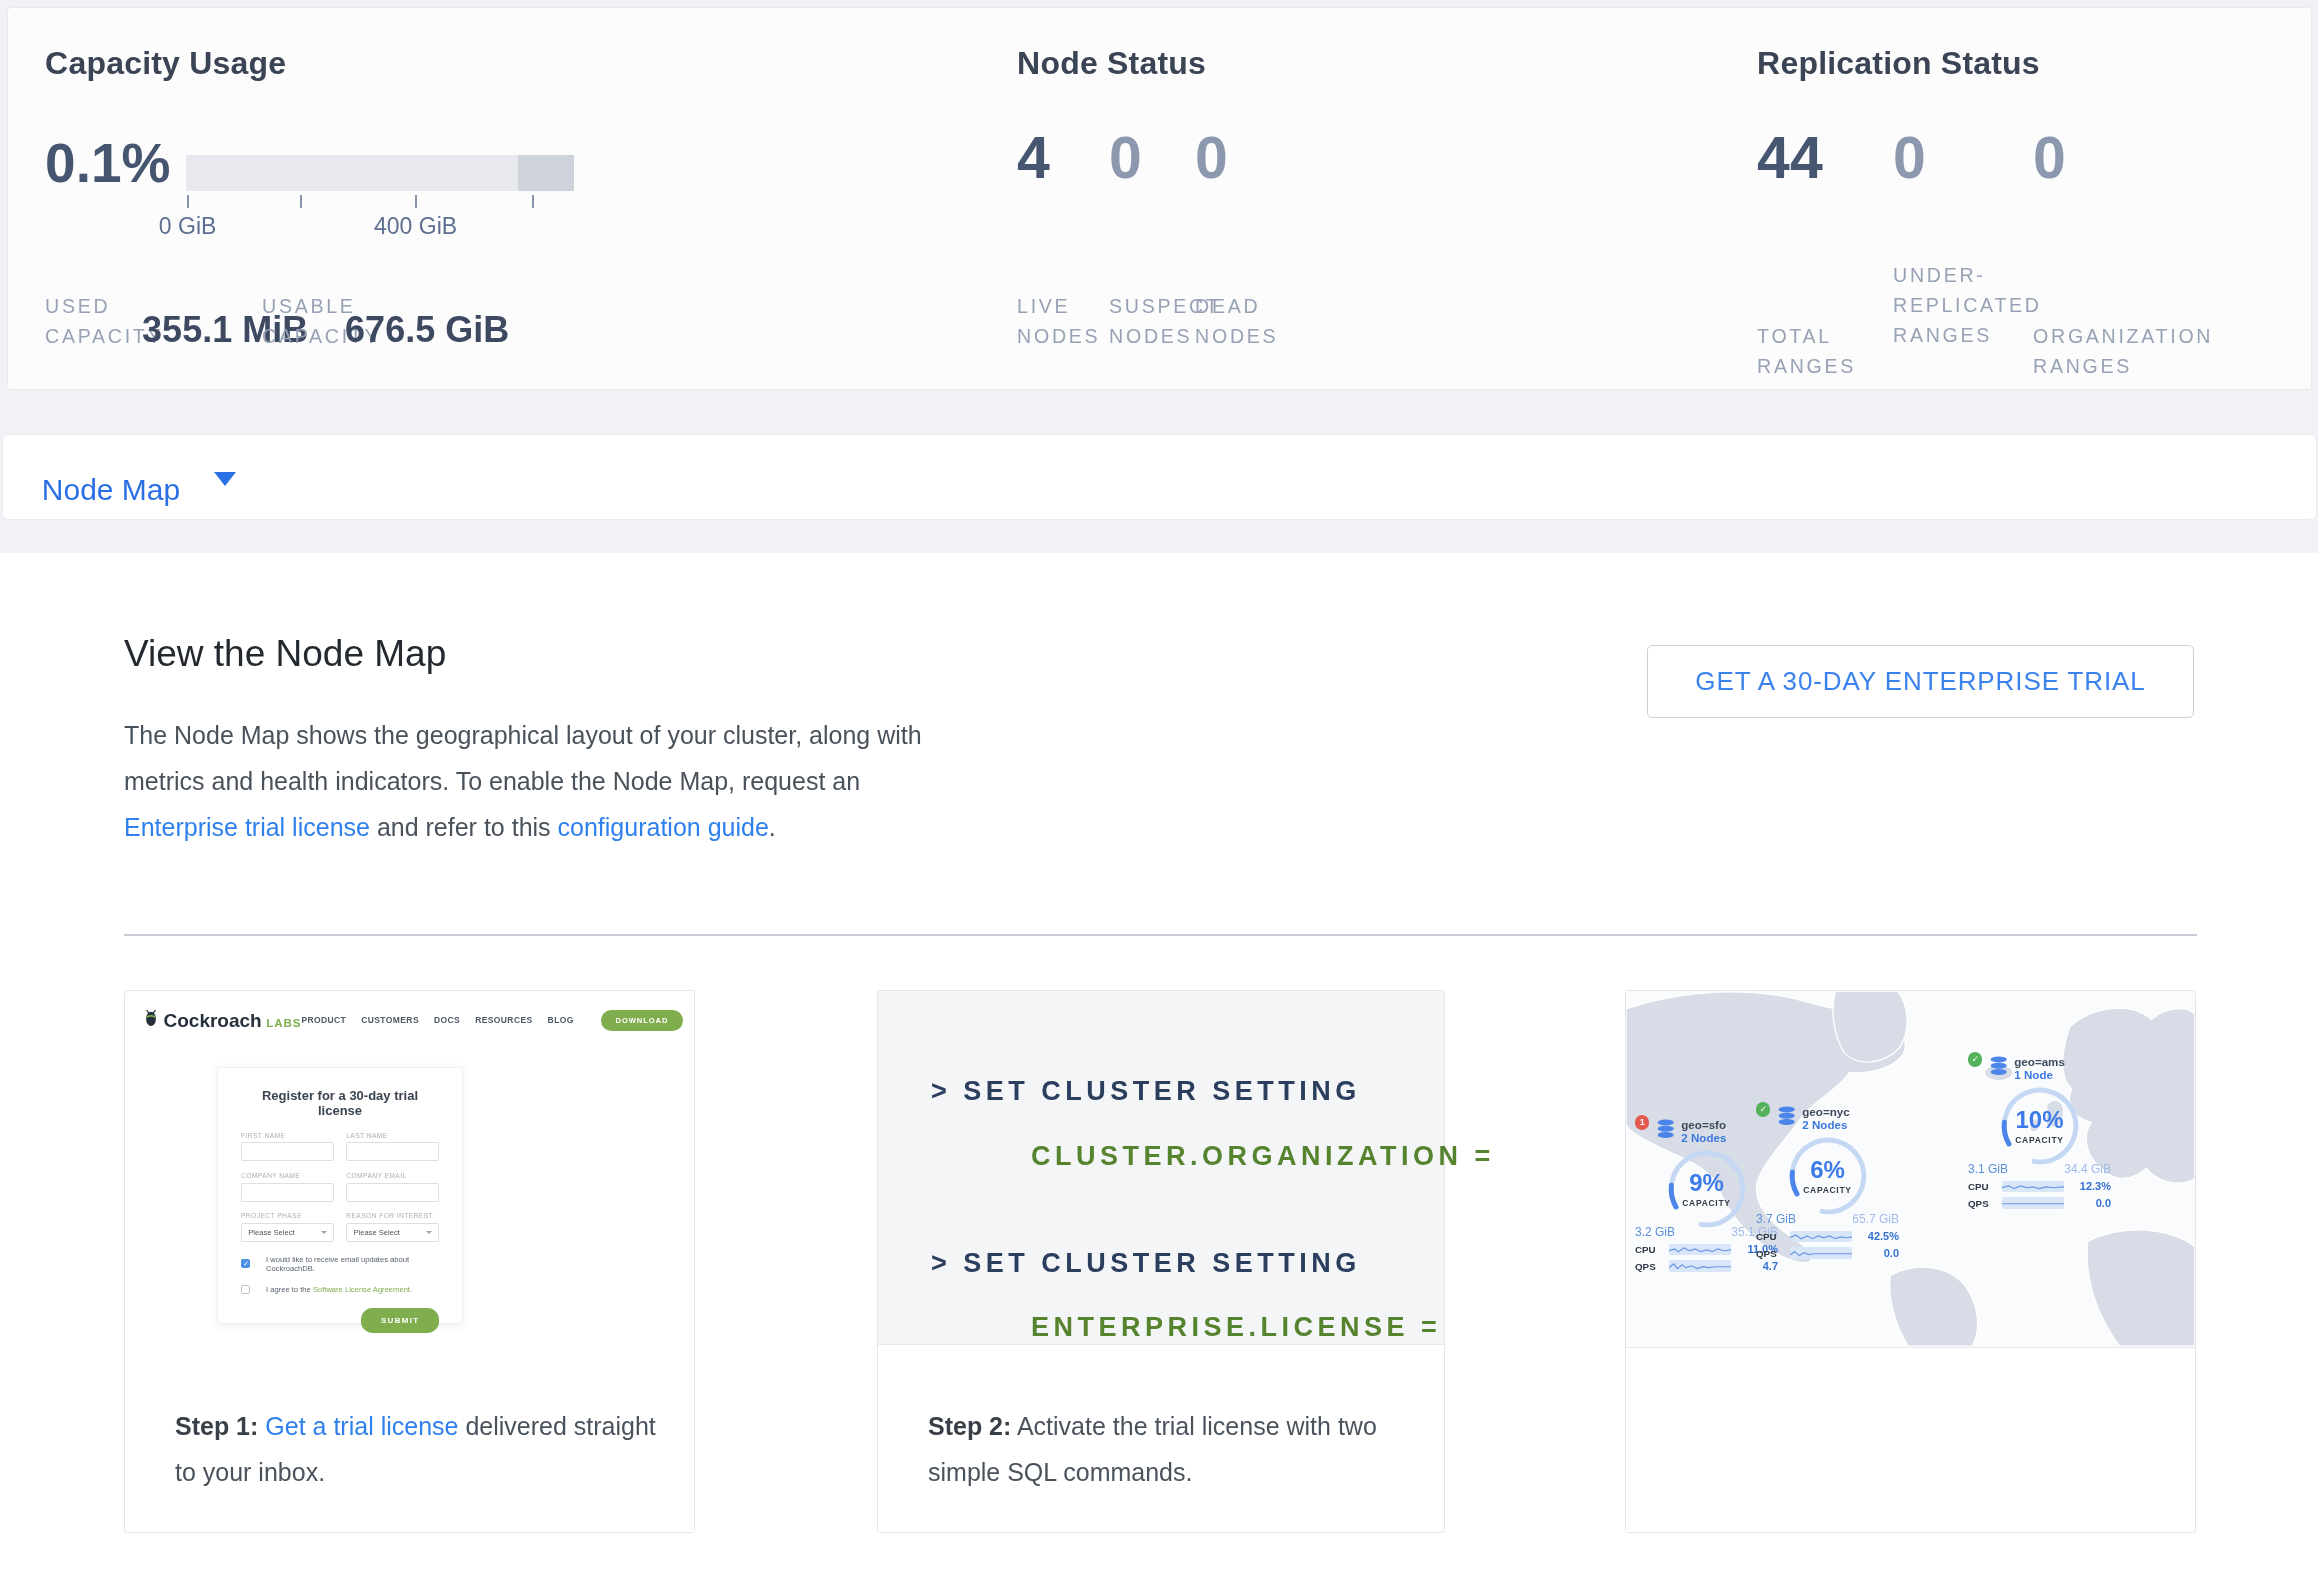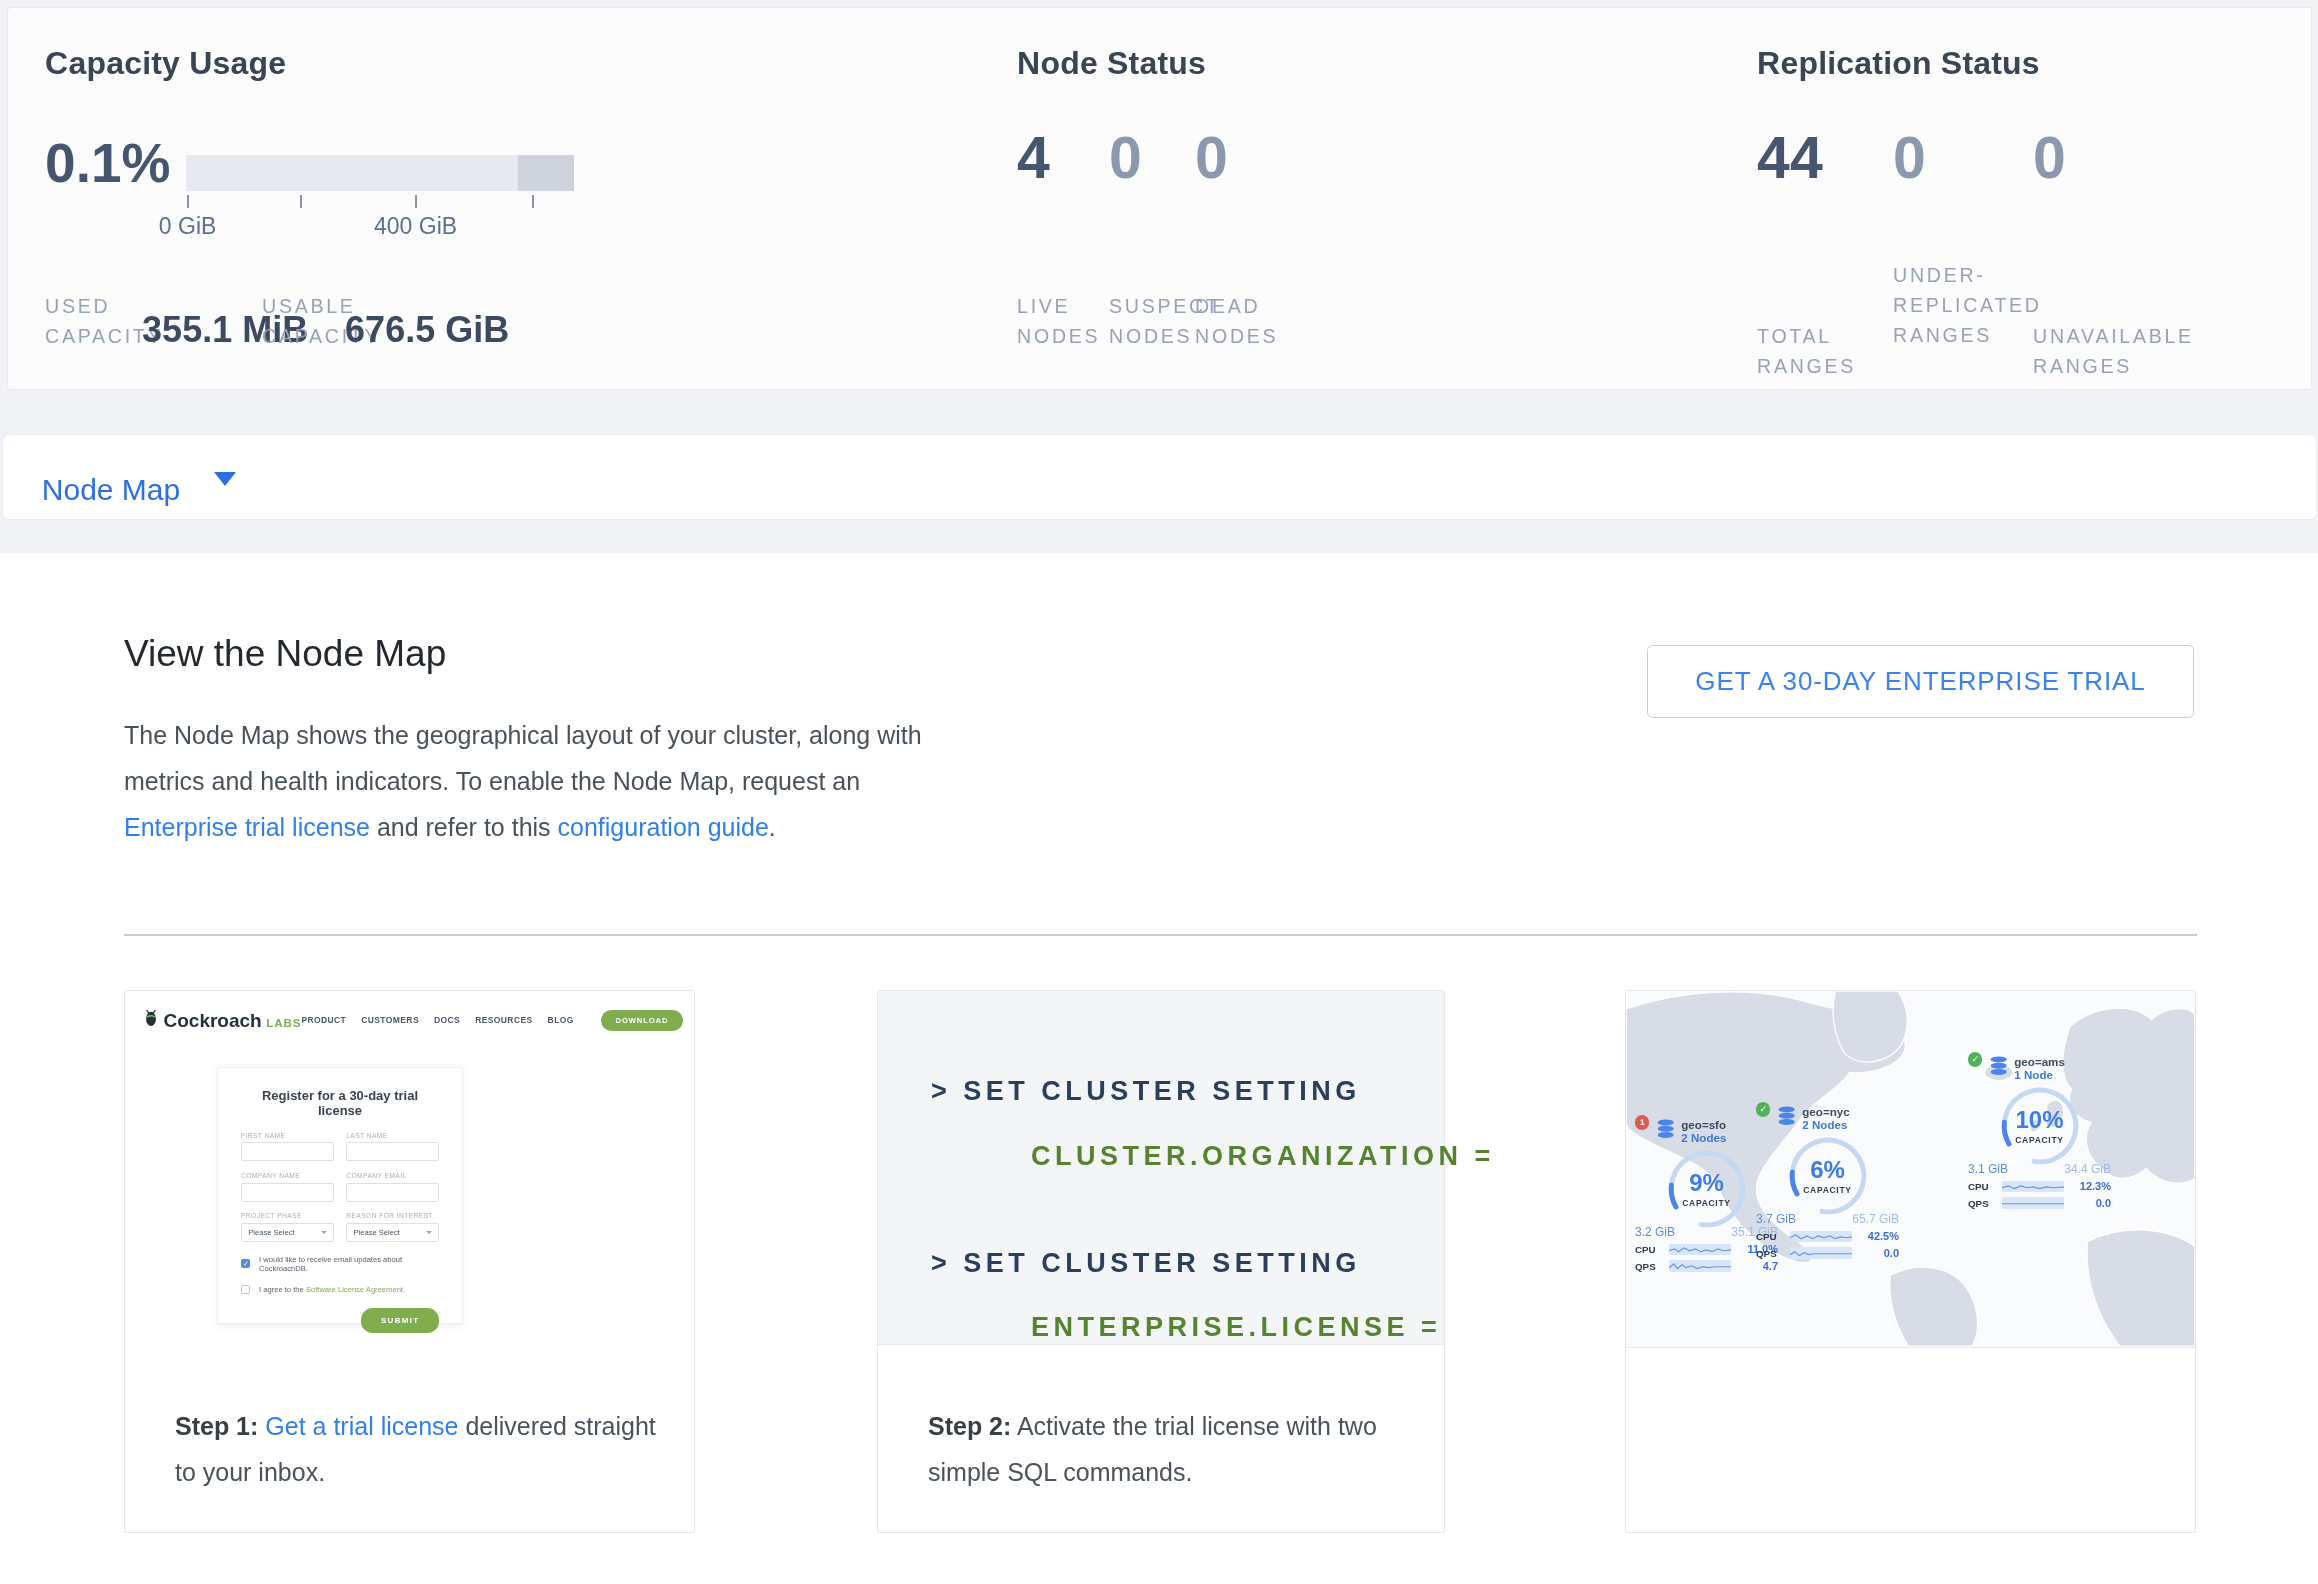--- a/index.html
+++ b/index.html
@@ -77,21 +77,21 @@
   .ms-form { position:absolute; left:92px; top:76px; width:246px; height:257px; background:#fff;
     border:0.9px solid #eceef2; border-radius:2.7px; box-shadow:0 1.8px 7.1px rgba(40,50,60,.08); padding:19.6px 23px 0 23px; }
   .ms-form-title { text-align:center; font-size:13px; font-weight:700; color:#3a444f; margin-bottom:14.3px; }
   .ms-grid { display:grid; grid-template-columns:1fr 1fr; column-gap:12.5px; row-gap:10.7px; }
   .ms-field-label { font-size:6.7px; letter-spacing:0.4px; color:#a8afb8; margin-bottom:3.6px; }
   .ms-input { height:19px; border:0.9px solid #dce0e5; border-radius:1.8px; background:#fff; }
   .ms-select { height:19px; border:0.9px solid #dce0e5; border-radius:1.8px; background:#fff;
     display:flex; align-items:center; padding:0 6.2px; font-size:7.6px; color:#4a545e; }
   .ms-select .sel-caret { width:0; height:0; margin-left:auto;
     border-left:3.6px solid transparent; border-right:3.6px solid transparent; border-top:3.6px solid #9aa2ab; }
-  .ms-check-row { display:flex; align-items:center; gap:9px; margin-top:12.5px; }
+  .ms-check-row { display:flex; align-items:center; gap:16px; margin-top:12.5px; }
   .cb { width:9px; height:9px; border:0.9px solid #bcc3cc; border-radius:1.8px; flex:0 0 auto; position:relative; }
   .cb.checked { background:#4a90e2; border-color:#4a90e2; }
   .cb.checked::after { content:"✓"; position:absolute; left:0.9px; top:-0.9px; color:#fff; font-size:7.1px; }
   .ms-check-text { font-size:7.6px; color:#57626d; }
   .ms-green-link { color:#80ad4d; }
   .ms-submit-row { display:flex; justify-content:flex-end; margin-top:14.3px; }
   .ms-submit { background:#80ad4d; color:#fff; border:none; border-radius:11.6px; font-family:inherit;
     font-size:8px; font-weight:700; letter-spacing:1.3px; padding:8px 19.6px; }
   .bug-icon { width:16px; height:18px; }
 
@@ -175,21 +175,21 @@
   <div class="abs stat-label" style="left:1749px;top:313px">
     <div>TOTAL</div>
     <div>RANGES</div>
   </div>
   <div class="abs stat-label" style="left:1885px;top:252px">
     <div>UNDER-</div>
     <div>REPLICATED</div>
     <div>RANGES</div>
   </div>
   <div class="abs stat-label" style="left:2025px;top:313px">
-    <div>UNAVAILABLE</div>
+    <div>ORGANIZATION</div>
     <div>RANGES</div>
   </div>
 </div>
 
 <div class="nodemap-bar">
   <span class="nodemap-label">Node Map</span>
   <span class="caret-down"></span>
 </div>
 
 <div class="main">

